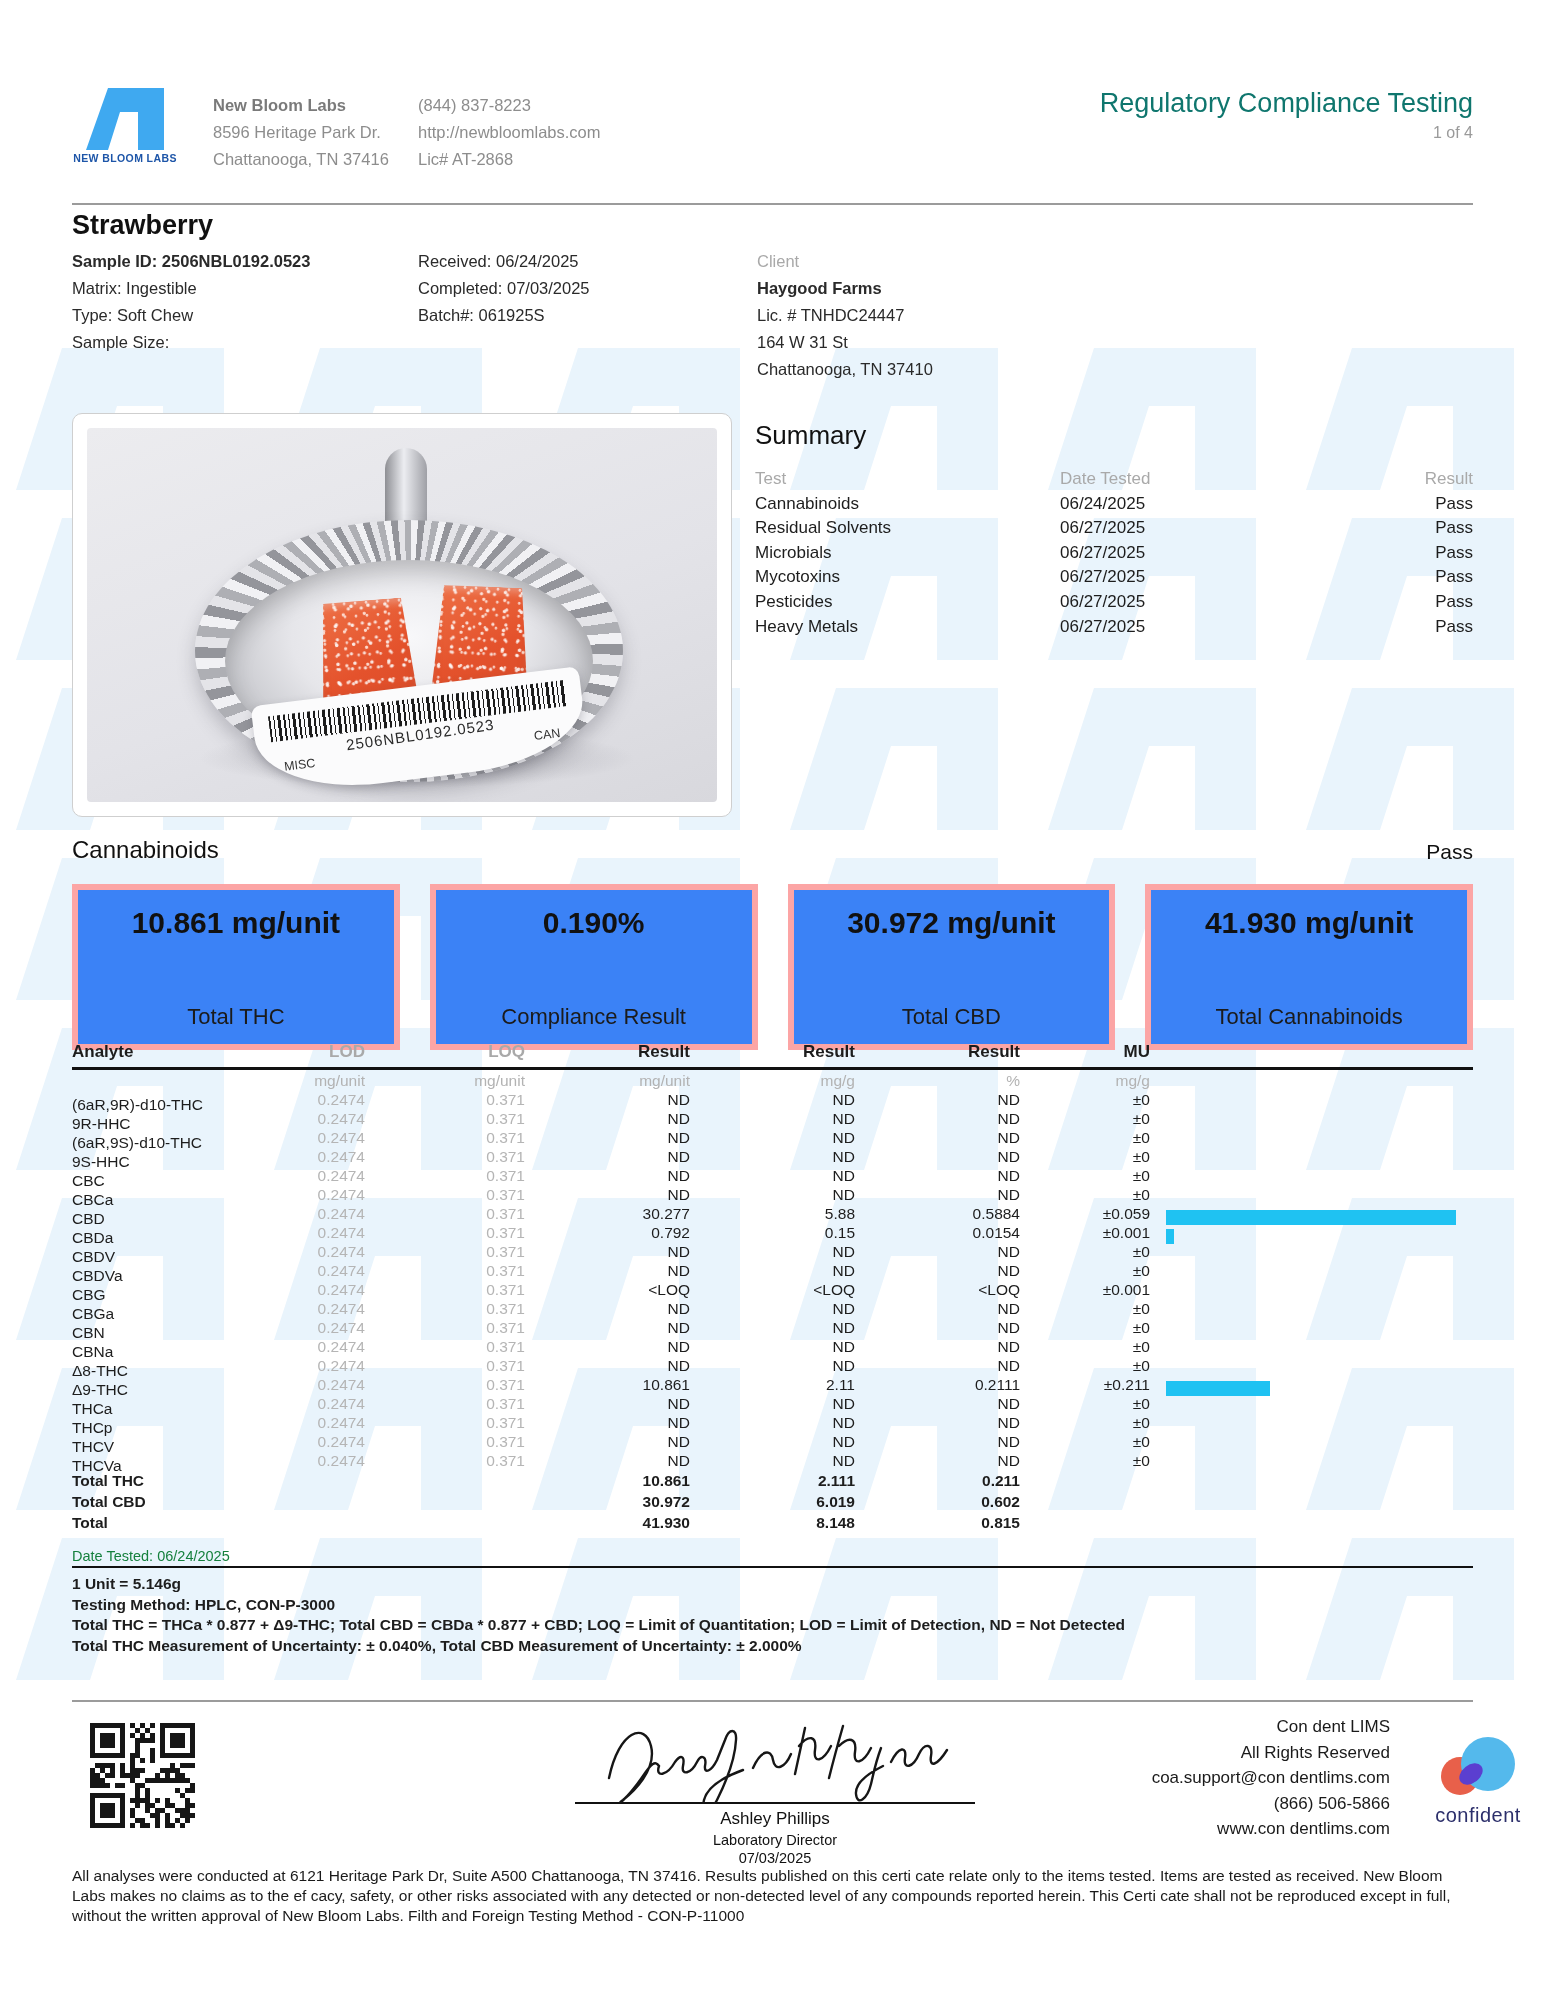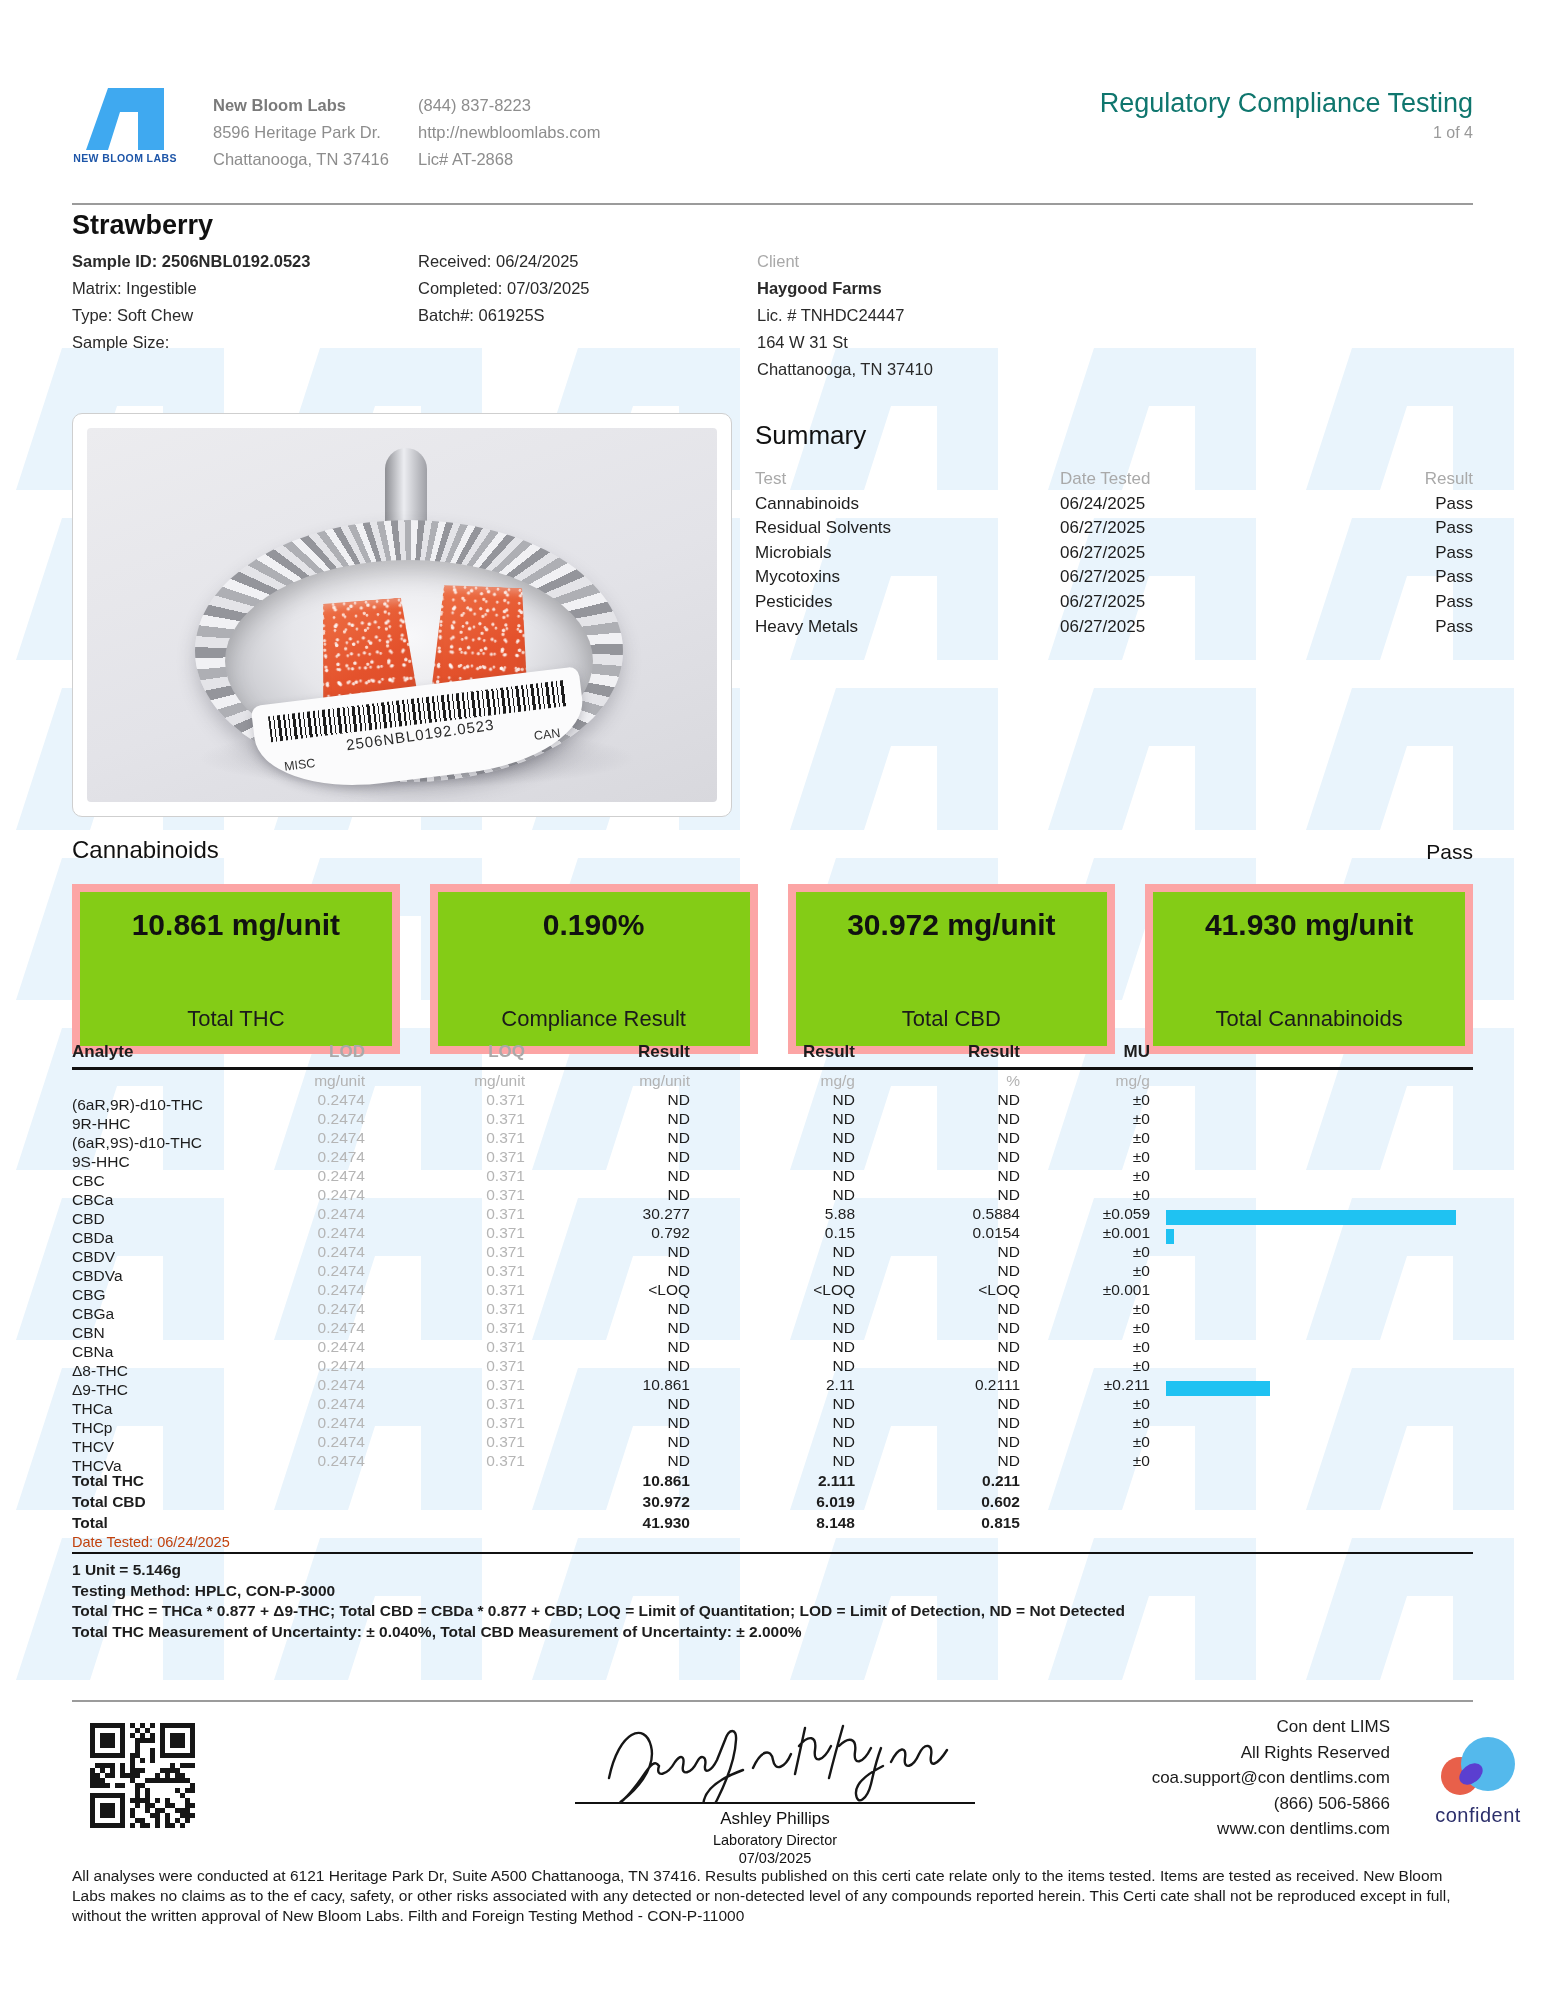--- a/index.html
+++ b/index.html
@@ -62,42 +62,42 @@
   .summary{position:absolute;left:755px;top:420px;width:718px;}
   .summary-title{font-size:26px;font-weight:500;color:#111;margin-bottom:16px;}
   .srow{display:grid;grid-template-columns:305px 185px 1fr;font-size:17px;line-height:24.6px;}
   .srow .r{text-align:right;}
   .shead{color:#a9a9a9;}
 
   
   .sec-head{position:absolute;left:72px;top:836px;font-size:24px;color:#111;}
   .sec-pass{position:absolute;right:72px;top:840px;font-size:21px;color:#111;}
   .stat-row{position:absolute;left:72px;top:884px;width:1401px;display:flex;gap:30px;}
-  .stat-box{flex:1;height:124px;border:8px solid #fca5a5;background:#84cc16;
+  .stat-box{flex:1;height:124px;border:6px solid #fca5a5;background:#3b82f6;
     display:flex;flex-direction:column;justify-content:space-between;align-items:center;
     padding:16px 4px 14px 4px;}
   .stat-value{font-size:30px;font-weight:bold;color:#111;}
   .stat-label{font-size:22px;color:#1b1b1b;}
 
   
   .atable{position:absolute;left:72px;top:1042px;width:1401px;}
   .agrid{display:grid;grid-template-columns:170px 123px 160px 165px 165px 165px 130px 1fr;}
   .agrid .r{text-align:right;}
   .ahead{font-size:17px;font-weight:bold;line-height:20px;}
   .ahead .gray{color:#a9a9a9;}
   .aline{height:2.5px;background:#111;margin-top:5px;}
   .aunits{font-size:15.5px;color:#b3b3b3;line-height:19px;margin-top:1px;}
   .arow{font-size:15.5px;line-height:19px;height:19px;}
   .arow .name{transform:translateY(5px);white-space:nowrap;}
   .arow .faint{color:#b5b5b5;}
   .trow{font-size:15.5px;font-weight:bold;line-height:21px;height:21px;}
   .bar-cell{position:relative;padding-left:16px;}
   .bar-track{position:relative;width:290px;height:19px;}
   .bar{position:absolute;left:0;top:6px;height:15px;background:#1fc2f2;}
-  .date-tested{font-size:14.5px;line-height:18px;color:#c2410c;}
+  .date-tested{font-size:14.5px;line-height:18px;margin-top:14px;color:#15803d;}
   .dline{height:2.5px;background:#111;margin-top:1px;}
   .notes{font-size:15.5px;line-height:20.5px;margin-top:6px;color:#1d1d1d;font-weight:bold;}
 
   
   .sig-wrap{position:absolute;left:575px;top:1712px;width:400px;text-align:center;}
   .sig-line{height:2px;background:#111;margin-top:-6px;}
   .sig-name{font-size:17px;margin-top:5px;color:#111;}
   .sig-title{font-size:14.5px;margin-top:3px;color:#111;}
   .sig-date{font-size:14.5px;margin-top:2px;color:#111;}
   .lims{position:absolute;right:155px;top:1714px;text-align:right;font-size:17px;line-height:25.5px;color:#1a1a1a;}

